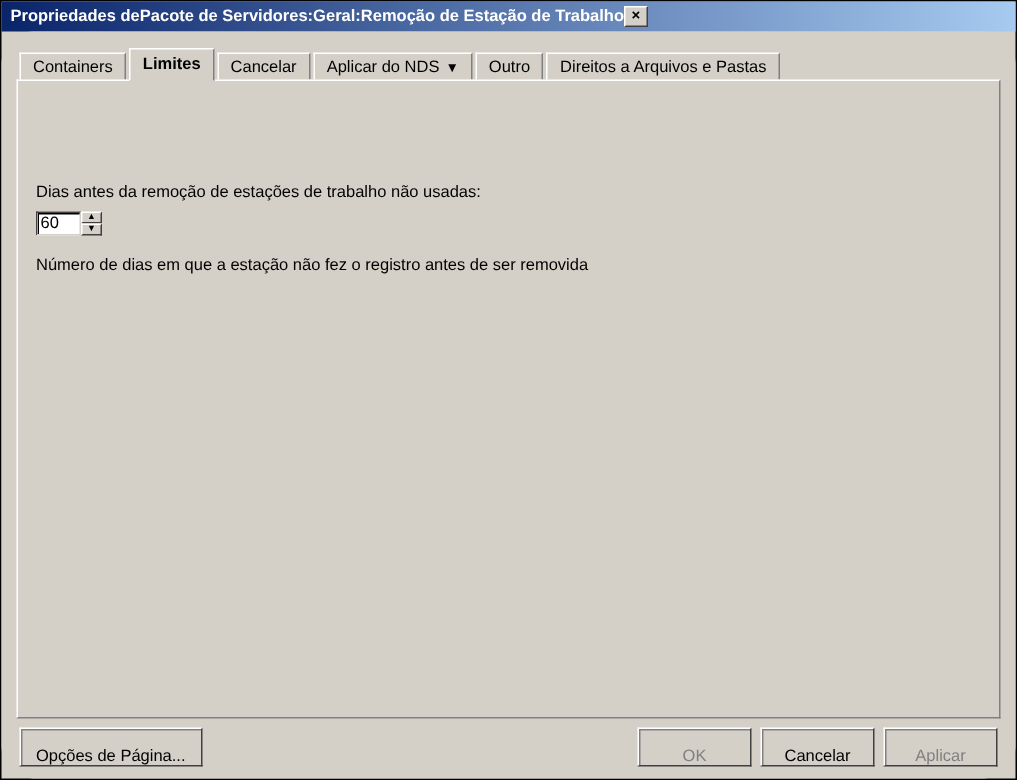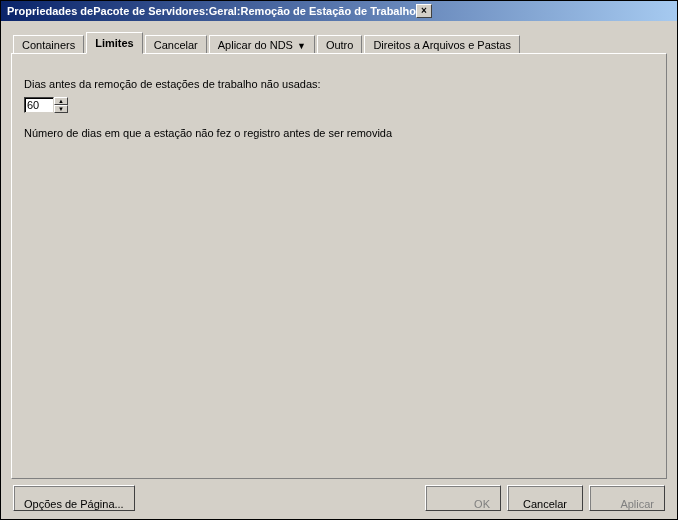--- a/index.html
+++ b/index.html
@@ -105,21 +105,21 @@
   padding: 2px 8px;
   font-size: 11px;
 }
 .tab-panel {
   border-top: 1px solid #fff;
   border-left: 1px solid #fff;
   border-right: 1px solid #808080;
   border-bottom: 1px solid #808080;
   background: #d4d0c8;
   flex: 1;
-  padding: 24px 12px 12px 12px;
+  padding: 68px 12px 12px 12px;
   margin-top: 0;
   position: relative;
 }
 .field-label {
   color: #000;
   margin-bottom: 4px;
 }
 .spinner-wrap {
   display: flex;
   align-items: flex-end;
@@ -179,21 +179,20 @@
   border-bottom-color: #404040;
   box-shadow: 1px 1px 0 #808080 inset, -1px -1px 0 #d4d0c8 inset;
   font-family: Tahoma, Arial, sans-serif;
   font-size: 11px;
   padding: 12px 10px;
   cursor: default;
   color: #000;
 }
 .btn.disabled {
   color: #808080;
-  text-align: right;
 }
 </style>
 </head>
 <body>
 
 <div class="window">
 
   <div class="titlebar">
     <span class="titlebar-text">Propriedades dePacote de Servidores:Geral:Remoção de Estação de Trabalho</span>
     <div class="close-btn">

